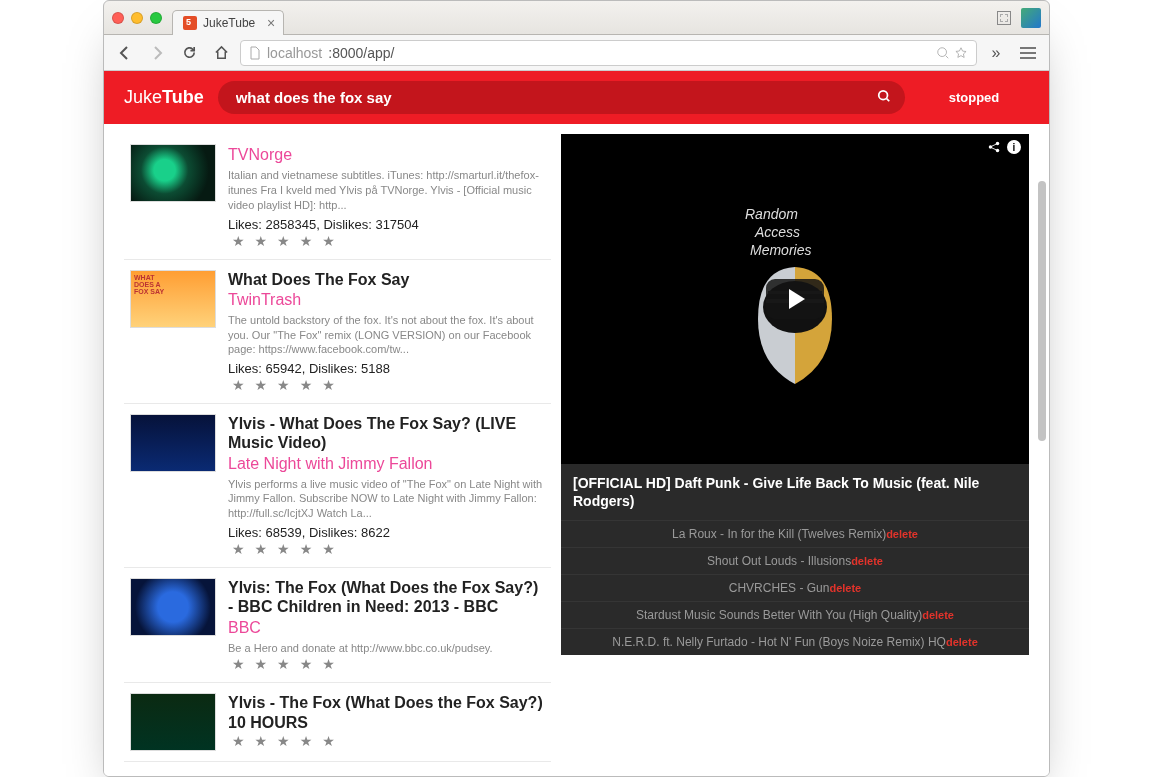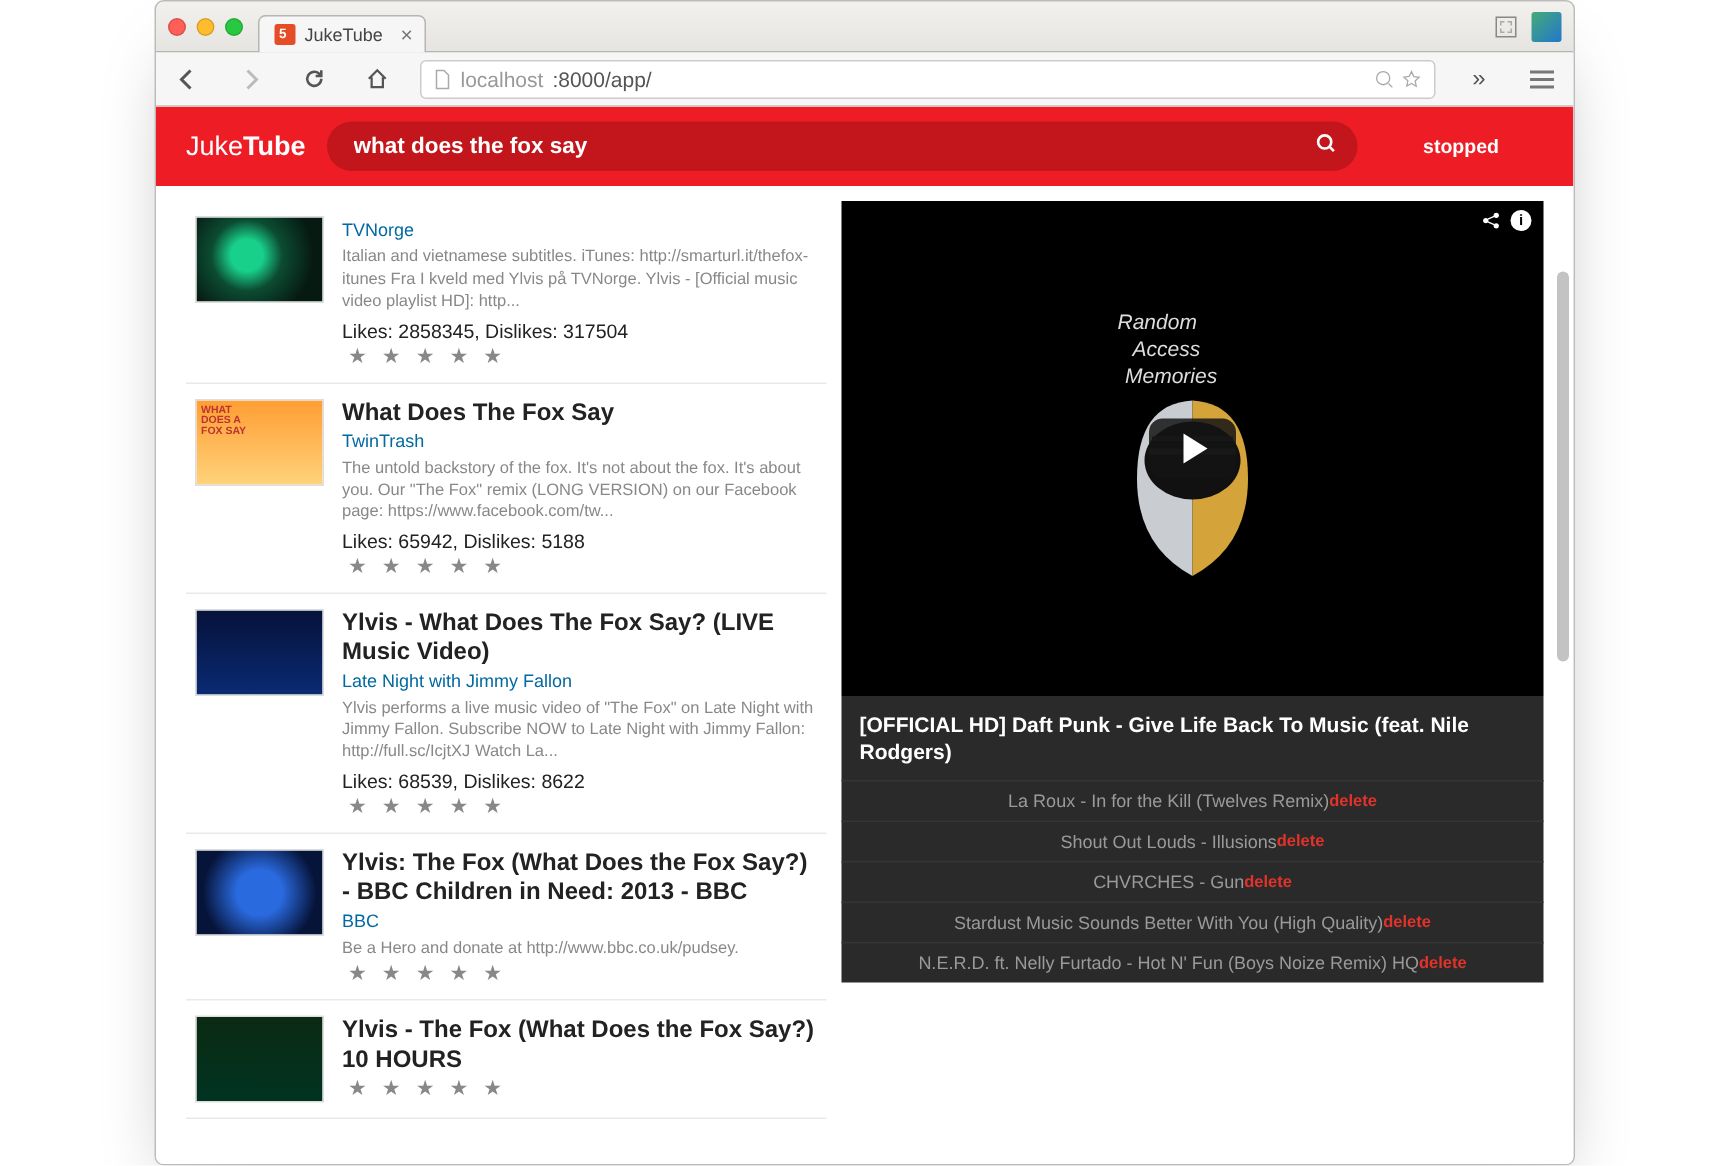--- a/index.html
+++ b/index.html
@@ -26,21 +26,21 @@
     font-size: 12px; color: #444; position: relative; top: 1px;
   }
   .tab .close{position:absolute;right:8px;color:#777;font-size:14px;line-height:1}
   .favicon { width:14px; height:14px; border-radius:2px; background:#e44d26; position:relative; }
   .favicon::after{content:"5";color:#fff;font-size:9px;font-weight:bold;position:absolute;left:3px;top:1px}
   .win-right { display:flex; gap:10px; align-items:center; }
   .fullscreen-icon{width:14px;height:14px;border:1px solid #888;position:relative}
   .fullscreen-icon::after{content:"";position:absolute;left:2px;top:2px;right:2px;bottom:2px;border:1px dashed #aaa}
   .avatar{width:20px;height:20px;background:linear-gradient(135deg,#4a7,#27c);border-radius:2px}
 
-  .toolbar{height:36px;background:#f6f6f6;border-bottom:1px solid #ccc;display:flex;align-items:center;gap:16px;padding:0 8px}
+  .toolbar{height:36px;background:#f6f6f6;border-bottom:1px solid #ccc;display:flex;align-items:center;gap:6px;padding:0 8px}
   .tbtn{width:26px;height:24px;display:flex;align-items:center;justify-content:center;color:#555;border-radius:3px}
   .tbtn.disabled{color:#bbb}
   .omnibox{flex:1;display:flex;align-items:center;background:#fff;border:1px solid #ccc;border-radius:4px;height:26px;padding:0 8px;gap:6px}
   .omnibox input{flex:1;border:none;outline:none;font-size:14px;color:#333}
   .proto{color:#999;font-size:14px}
   .omni-icons{display:flex;gap:4px;color:#999}
   .menu-icon{display:flex;flex-direction:column;gap:3px}
   .menu-icon span{width:16px;height:2px;background:#777}
 
   
@@ -58,21 +58,21 @@
   .search-glass{position:absolute;right:14px;top:50%;transform:translateY(-50%);color:#fff}
   .status{font-size:13px;font-weight:600;min-width:110px;text-align:center}
 
   .main{display:flex;gap:10px;padding:10px 20px}
   .left{flex:1;min-width:0}
   .right{width:468px}
 
   .result{display:flex;gap:12px;padding:10px 6px;border-bottom:1px solid #e9e9e9}
   .thumb{width:86px;height:58px;background:#111;flex:0 0 86px;border:1px solid #ddd;background-size:cover;background-position:center}
   .r-title{font-size:16px;font-weight:700;color:#222;line-height:1.2}
-  .r-author{color:#0369a1;font-size:12px;margin-top:2px;font-weight:500}
+  .r-author{color:#ec4899;font-size:16px;margin-top:2px;font-weight:500}
   .r-desc{color:#888;font-size:11px;margin-top:4px;line-height:1.35}
   .r-stats{color:#222;font-size:13px;margin-top:4px;font-weight:500}
   .stars{color:#888;letter-spacing:10px;font-size:14px;margin-top:1px;padding-left:4px}
 
   .player{background:#000;position:relative;height:330px;overflow:hidden}
   .player .art{position:absolute;left:50%;top:50%;transform:translate(-50%,-55%);width:170px;height:200px}
   .playbtn{position:absolute;left:50%;top:50%;transform:translate(-50%,-50%);width:58px;height:40px;background:rgba(20,20,20,.85);border-radius:9px;display:flex;align-items:center;justify-content:center}
   .playbtn::after{content:"";border-left:16px solid #fff;border-top:10px solid transparent;border-bottom:10px solid transparent;margin-left:3px}
   .player-icons{position:absolute;top:6px;right:8px;color:#fff;font-size:13px;display:flex;gap:6px}
   .info-circ{width:14px;height:14px;border-radius:50%;background:#fff;color:#000;font-size:10px;font-weight:bold;display:flex;align-items:center;justify-content:center}

